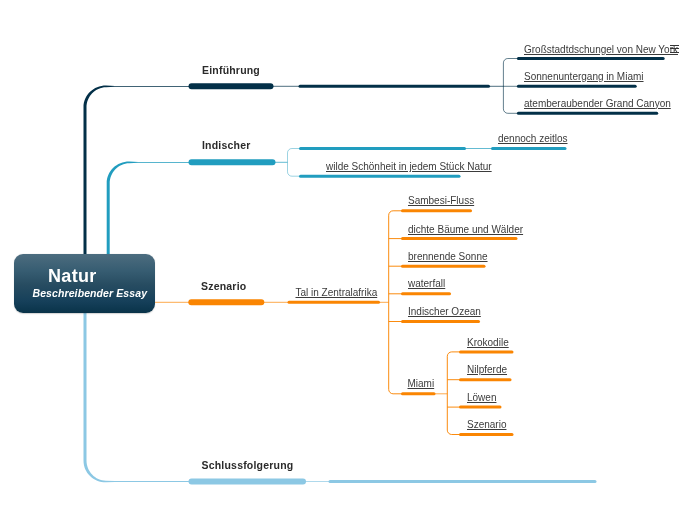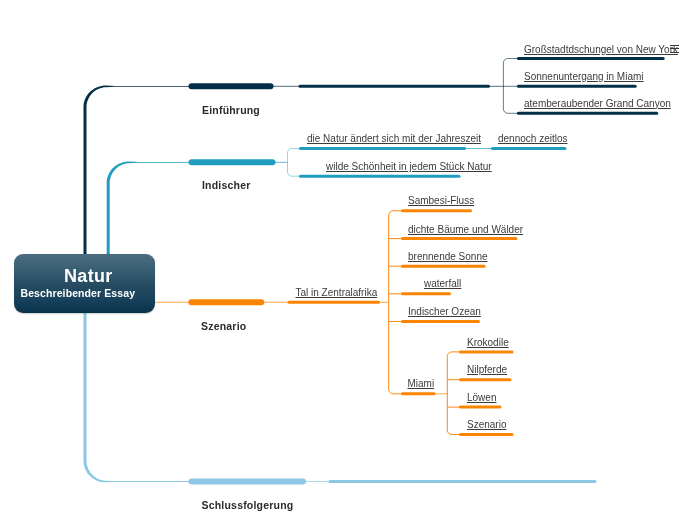--- a/index.html
+++ b/index.html
@@ -4,30 +4,30 @@
 <title>Mind map</title>
 <style>
   html,body{margin:0;padding:0;}
   body{width:697px;height:520px;background:#ffffff;overflow:hidden;
        font-family:"Liberation Sans",sans-serif;}
   #canvas{position:relative;width:697px;height:520px;background:#ffffff;}
   svg#wires{position:absolute;left:0;top:0;width:697px;height:520px;}
   .lbl{position:absolute;white-space:nowrap;color:#3b3b3b;font-size:10px;
        letter-spacing:0;transform:translateZ(0);text-decoration:underline;}
   .blbl{position:absolute;white-space:nowrap;color:#2b2b2b;font-size:10.5px;
-        font-weight:bold;letter-spacing:.2px;transform:translateZ(0);margin-top:40px;}
+        font-weight:bold;letter-spacing:.2px;transform:translateZ(0);}
   #rootnode{position:absolute;left:14.3px;top:254.2px;width:140.8px;height:58.6px;
      border-radius:9px;transform:translateZ(0);
      background:linear-gradient(to bottom,#4c6d80 0%,#48697c 6%,#375d72 28%,
                 #274c61 52%,#16405a 80%,#093349 100%);
      box-shadow:0 0.5px 1.2px rgba(0,0,0,.18);}
-  #rootnode .t1{position:absolute;left:16px;top:11.5px;width:116px;text-align:center;
+  #rootnode .t1{position:absolute;left:0;top:11.5px;width:116px;text-align:center;
      color:#fff;font-size:18px;font-weight:bold;letter-spacing:.3px;white-space:nowrap;}
-  #rootnode .t2{position:absolute;left:4px;top:33px;width:119px;text-align:center;
-     color:#fff;font-size:10.5px;font-weight:bold;
+  #rootnode .t2{position:absolute;left:16px;top:33px;width:119px;text-align:center;
+     color:#fff;font-size:10.5px;font-weight:bold;font-style:italic;
      letter-spacing:.1px;white-space:nowrap;}
   #menu-button{position:absolute;left:670px;top:44px;width:9px;height:9.2px;}
   #menu-button i{position:absolute;left:0;width:9px;height:1.4px;background:#333;display:block;}
 </style>
 </head>
 <body>
 
 <div id="canvas">
 
   <svg id="wires" viewBox="0 0 697 520">
@@ -98,27 +98,26 @@
     <i style="top:7.8px"></i>
   </div>
 
   <div class="blbl" style="left:202px;top:63.5px">Einführung</div>
   <div class="blbl" style="left:202px;top:138.8px">Indischer</div>
   <div class="blbl" style="left:201px;top:279.5px">Szenario</div>
   <div class="blbl" style="left:201.5px;top:458.5px">Schlussfolgerung</div>
   <div class="lbl" style="left:524px;top:43.5px">Großstadtdschungel von New York</div>
   <div class="lbl" style="left:524px;top:70.5px">Sonnenuntergang in Miami</div>
   <div class="lbl" style="left:524px;top:97.5px">atemberaubender Grand Canyon</div>
-  <div class="lbl" style="left:307px;top:132.5px">die Natur ändert sich mit der Jahreszeit</div>
   <div class="lbl" style="left:498px;top:132.5px">dennoch zeitlos</div>
   <div class="lbl" style="left:326px;top:161px">wilde Schönheit in jedem Stück Natur</div>
   <div class="lbl" style="left:295.5px;top:286.5px">Tal in Zentralafrika</div>
   <div class="lbl" style="left:408px;top:194.5px">Sambesi-Fluss</div>
   <div class="lbl" style="left:408px;top:223.5px">dichte Bäume und Wälder</div>
   <div class="lbl" style="left:408px;top:250.5px">brennende Sonne</div>
-  <div class="lbl" style="left:424px;top:277.5px">waterfall</div>
+  <div class="lbl" style="left:408px;top:277.5px">waterfall</div>
   <div class="lbl" style="left:408px;top:305.5px">Indischer Ozean</div>
   <div class="lbl" style="left:407.5px;top:377.5px">Miami</div>
   <div class="lbl" style="left:467px;top:336.5px">Krokodile</div>
   <div class="lbl" style="left:467px;top:363.5px">Nilpferde</div>
   <div class="lbl" style="left:467px;top:391.5px">Löwen</div>
   <div class="lbl" style="left:467px;top:418.5px">Szenario</div>
 </div>
 
 </body></html>

